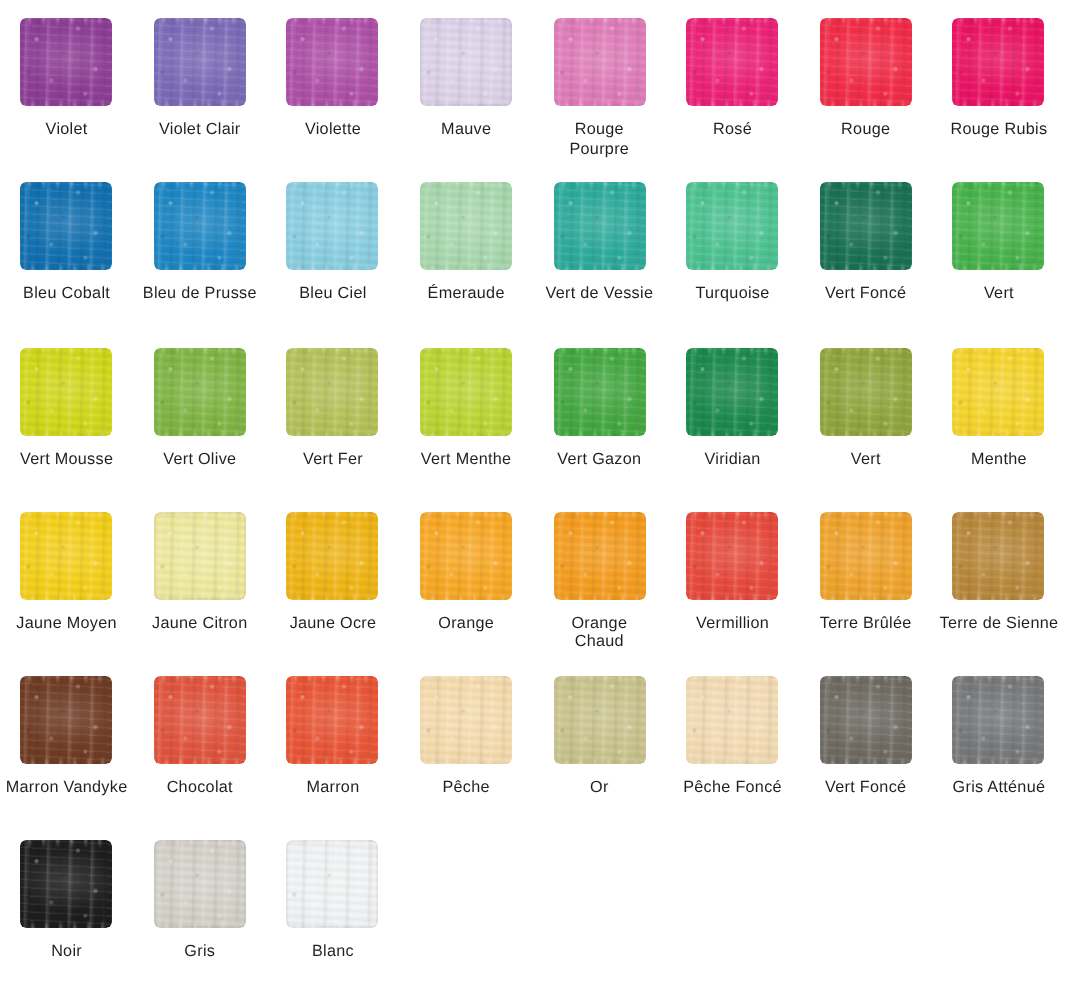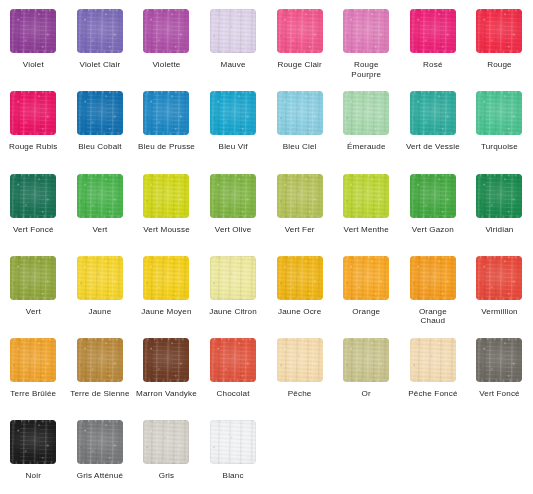--- a/index.html
+++ b/index.html
@@ -167,26 +167,20 @@
         <div class="swatch-label">Violette</div>
       </div>
       <div class="swatch-cell" data-pale="true">
         <div class="chip-wrap">
           <div class="chip" style="--c: #ded3ea;"></div>
         </div>
         <div class="swatch-label">Mauve</div>
       </div>
       <div class="swatch-cell">
         <div class="chip-wrap">
-          <div class="chip" style="--c: #f3558c;"></div>
-        </div>
-        <div class="swatch-label">Rouge Clair</div>
-      </div>
-      <div class="swatch-cell">
-        <div class="chip-wrap">
           <div class="chip" style="--c: #e07cba;"></div>
         </div>
         <div class="swatch-label">Rouge
 Pourpre</div>
       </div>
       <div class="swatch-cell">
         <div class="chip-wrap">
           <div class="chip" style="--c: #ee1f77;"></div>
         </div>
         <div class="swatch-label">Rosé</div>
@@ -210,26 +204,20 @@
         <div class="swatch-label">Bleu Cobalt</div>
       </div>
       <div class="swatch-cell">
         <div class="chip-wrap">
           <div class="chip" style="--c: #1b86c4;"></div>
         </div>
         <div class="swatch-label">Bleu de Prusse</div>
       </div>
       <div class="swatch-cell">
         <div class="chip-wrap">
-          <div class="chip" style="--c: #16a5ce;"></div>
-        </div>
-        <div class="swatch-label">Bleu Vif</div>
-      </div>
-      <div class="swatch-cell">
-        <div class="chip-wrap">
           <div class="chip" style="--c: #89cfe2;"></div>
         </div>
         <div class="swatch-label">Bleu Ciel</div>
       </div>
       <div class="swatch-cell">
         <div class="chip-wrap">
           <div class="chip" style="--c: #a9d9ae;"></div>
         </div>
         <div class="swatch-label">Émeraude</div>
       </div>
@@ -296,21 +284,21 @@
       <div class="swatch-cell">
         <div class="chip-wrap">
           <div class="chip" style="--c: #90a63c;"></div>
         </div>
         <div class="swatch-label">Vert</div>
       </div>
       <div class="swatch-cell">
         <div class="chip-wrap">
           <div class="chip" style="--c: #f6d52a;"></div>
         </div>
-        <div class="swatch-label">Jaune</div>
+        <div class="swatch-label">Menthe</div>
       </div>
       <div class="swatch-cell">
         <div class="chip-wrap">
           <div class="chip" style="--c: #f5d018;"></div>
         </div>
         <div class="swatch-label">Jaune Moyen</div>
       </div>
       <div class="swatch-cell" data-pale="true">
         <div class="chip-wrap">
           <div class="chip" style="--c: #eeea9e;"></div>
@@ -361,20 +349,26 @@
         <div class="swatch-label">Marron Vandyke</div>
       </div>
       <div class="swatch-cell">
         <div class="chip-wrap">
           <div class="chip" style="--c: #e1533c;"></div>
         </div>
         <div class="swatch-label">Chocolat</div>
       </div>
       <div class="swatch-cell">
         <div class="chip-wrap">
+          <div class="chip" style="--c: #ea5434;"></div>
+        </div>
+        <div class="swatch-label">Marron</div>
+      </div>
+      <div class="swatch-cell">
+        <div class="chip-wrap">
           <div class="chip" style="--c: #f6dcae;"></div>
         </div>
         <div class="swatch-label">Pêche</div>
       </div>
       <div class="swatch-cell">
         <div class="chip-wrap">
           <div class="chip" style="--c: #c9c48d;"></div>
         </div>
         <div class="swatch-label">Or</div>
       </div>
@@ -385,29 +379,29 @@
         <div class="swatch-label">Pêche Foncé</div>
       </div>
       <div class="swatch-cell">
         <div class="chip-wrap">
           <div class="chip" style="--c: #6e6a62;"></div>
         </div>
         <div class="swatch-label">Vert Foncé</div>
       </div>
       <div class="swatch-cell">
         <div class="chip-wrap">
+          <div class="chip" style="--c: #77787a;"></div>
+        </div>
+        <div class="swatch-label">Gris Atténué</div>
+      </div>
+      <div class="swatch-cell">
+        <div class="chip-wrap">
           <div class="chip" style="--c: #1a1a1a;"></div>
         </div>
         <div class="swatch-label">Noir</div>
-      </div>
-      <div class="swatch-cell">
-        <div class="chip-wrap">
-          <div class="chip" style="--c: #77787a;"></div>
-        </div>
-        <div class="swatch-label">Gris Atténué</div>
       </div>
       <div class="swatch-cell" data-pale="true">
         <div class="chip-wrap">
           <div class="chip" style="--c: #d5d2ca;"></div>
         </div>
         <div class="swatch-label">Gris</div>
       </div>
       <div class="swatch-cell" data-pale="true">
         <div class="chip-wrap">
           <div class="chip" style="--c: #f2f3f4;"></div>

